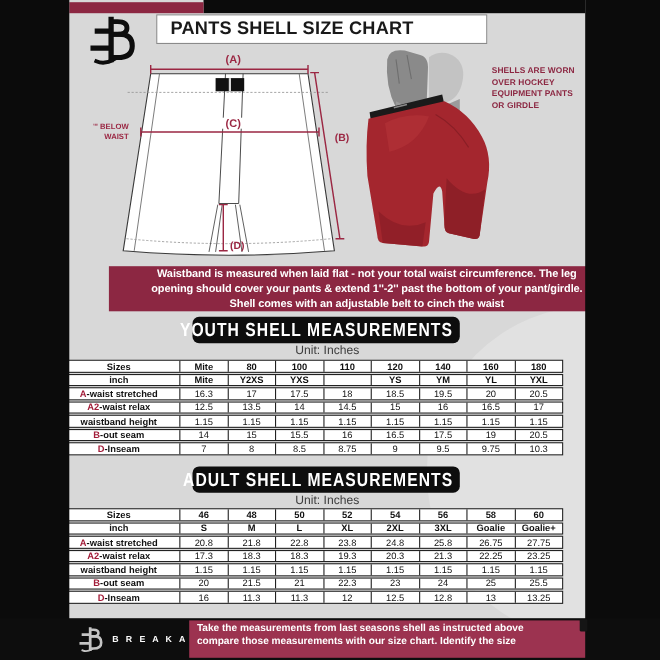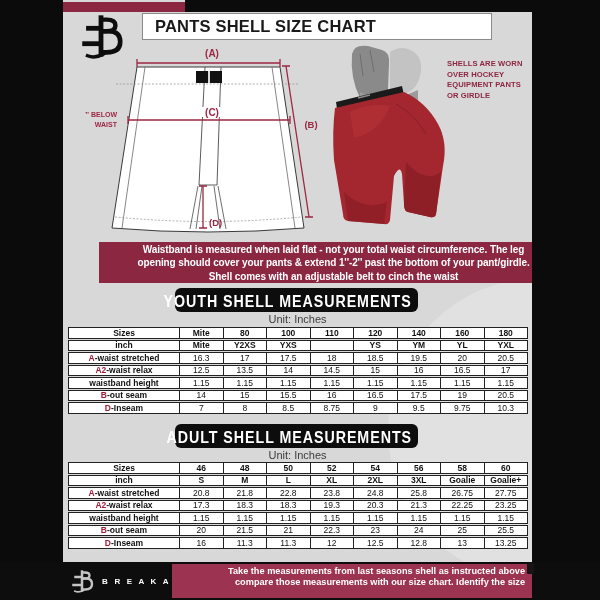--- a/index.html
+++ b/index.html
@@ -14,21 +14,21 @@
   .bar-left  { left:0; top:0; width:63px; height:600px; background:#0b0b0b; z-index:3; }
   .bar-right { left:532px; top:0; width:68px; height:600px; background:#0b0b0b; z-index:3; }
   .strip-black { left:185px; top:0; width:347px; height:12px; background:#0b0b0b; z-index:2; }
   .strip-maroon { left:63px; top:2px; width:122px; height:10px; background:#8c2742; z-index:2; }
 
   .watermark { left:388px; top:278px; width:304px; height:304px; border-radius:50%;
                background:#e1e1e1; z-index:0; }
 
   
   .logo-b { left:76px; top:11px; width:50px; height:50px; z-index:2; }
-  .title-box { left:142px; top:13px; width:350px; height:27px; background:#ffffff;
+  .title-box { left:142px; top:13px; width:301px; height:27px; background:#ffffff;
     border:1px solid #8a8a8a; box-sizing:border-box; display:flex; align-items:center;
     padding-left:12px; font-size:16.5px; font-weight:bold; color:#191919; letter-spacing:0.2px; z-index:2; }
   .date-box { left:443px; top:13px; width:89px; height:27px; background:#8c2742; color:#fff;
     display:flex; align-items:center; justify-content:center; z-index:2; }
   .date-box span { font-size:16px; font-weight:bold; letter-spacing:0.5px; transform:scale(0.9,1.12); }
 
   
   .diagram-svg { left:85px; top:45px; z-index:1; }
   .photo-svg { left:330px; top:42px; z-index:1; }
   .photo-caption { left:447px; top:59px; width:90px; color:#8c2742; font-size:7.6px;
@@ -41,39 +41,39 @@
   .info-banner div { white-space:nowrap; }
 
   
   .section-banner { left:175px; width:243px; height:24px; background:#0d0d0d; border-radius:6px;
     color:#fff; display:flex; align-items:center; justify-content:flex-end; z-index:1; }
   .section-banner span { font-size:15px; font-weight:bold; letter-spacing:1px;
     transform:scale(0.95,1.15); white-space:nowrap; }
   .unit-line { left:63px; width:469px; text-align:center; font-size:11px; color:#3c3c3c; z-index:1; }
 
   
-  .mtable { left:68px; width:460px; z-index:1; }
+  .mtable { left:52px; width:460px; z-index:1; }
   .trow { display:flex; height:9.5px; background:#fff; border:1px solid #222; margin-bottom:1px; }
   .tlabel { width:110px; display:flex; align-items:center; justify-content:center;
     font-weight:bold; font-size:8.5px; color:#111; border-right:1px solid #222; }
   .tcell { flex:1; display:flex; align-items:center; justify-content:center;
     font-size:8.5px; color:#111; border-right:1px solid #222; }
   .tcell:last-child { border-right:none; }
   .hdr .tcell { font-weight:bold; }
   .pfx { color:#a21c38; }
 
   
   .footer { left:0; top:562px; width:600px; height:38px; background:#0d0d0d; z-index:4; }
   .footer-logo { position:absolute; left:70px; top:6px; width:24px; height:26px; }
   .brand { position:absolute; left:102px; top:15px; color:#fdfdfd; font-size:8px;
     font-weight:bold; letter-spacing:2.2px; }
   .footer-note { position:absolute; left:172px; top:2px; width:360px; height:34px;
     background:#9c3350; color:#fff; font-weight:bold; font-size:9.2px; line-height:11.2px;
     padding:2px 7px; box-sizing:border-box; }
-  .footer-note div { white-space:nowrap;text-align:right; }
+  .footer-note div { white-space:nowrap; }
   .corner-notch { position:absolute; left:527px; top:1px; width:7px; height:11px;
     background:#151515; border-radius:1px; }
 </style>
 </head>
 <body>
 
 <div class="stage">
 
   <div class="abs watermark"></div>
 

